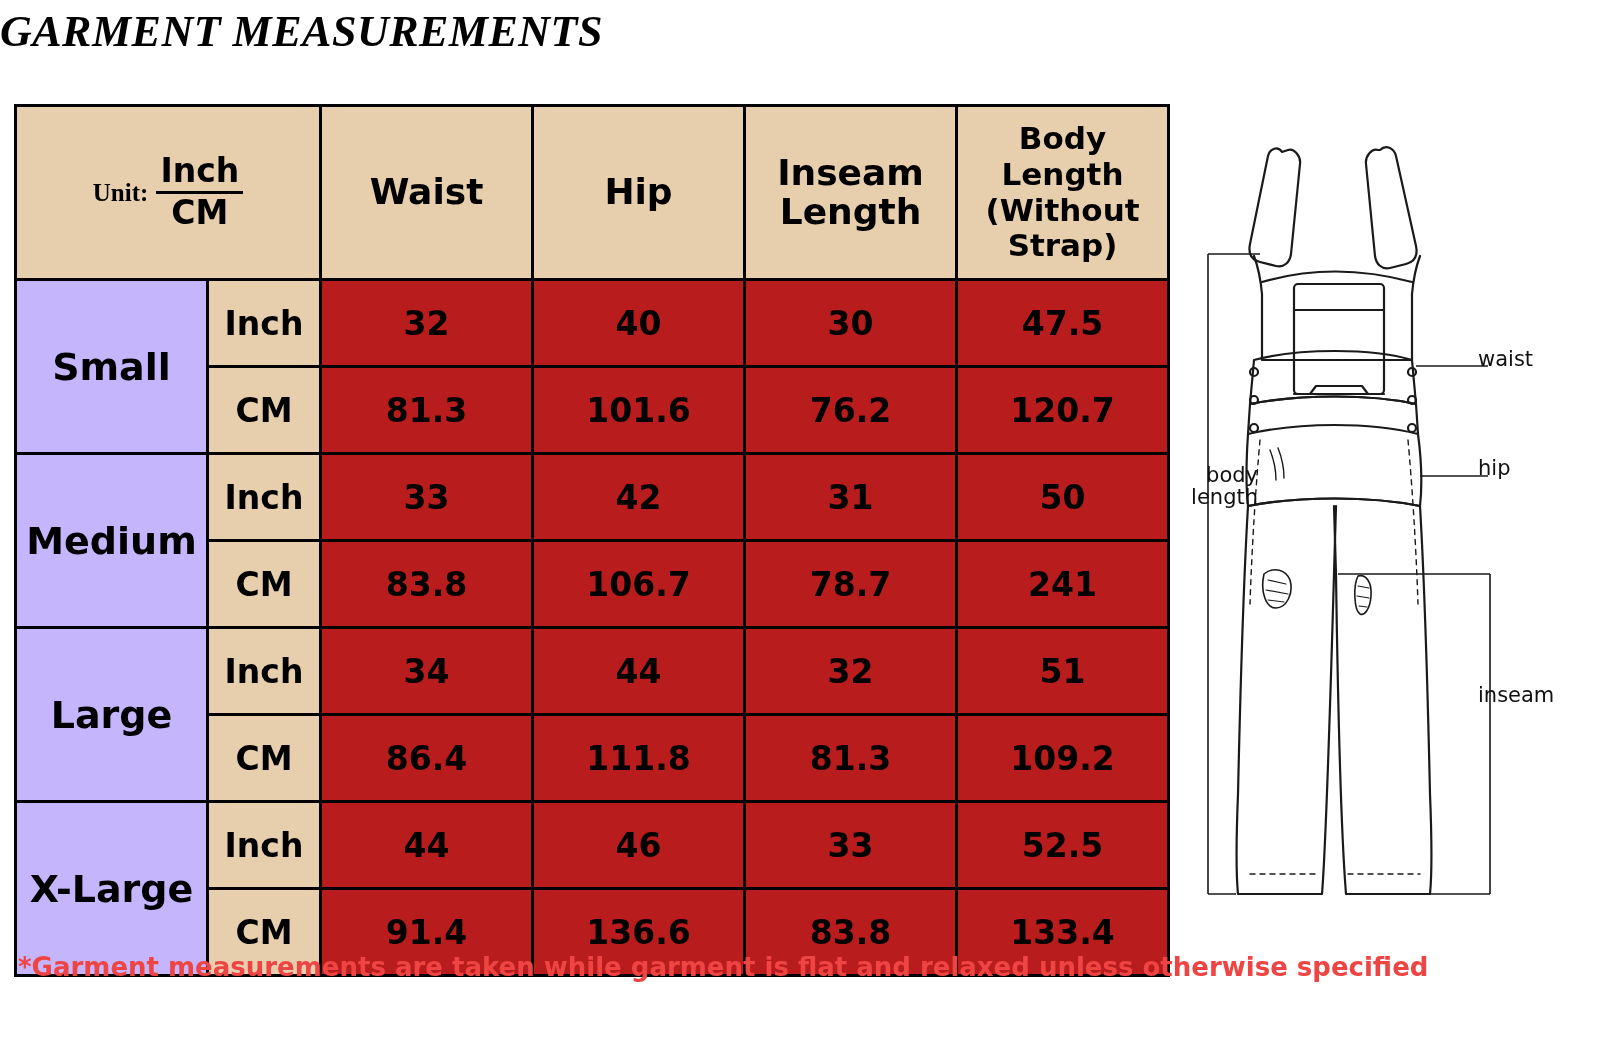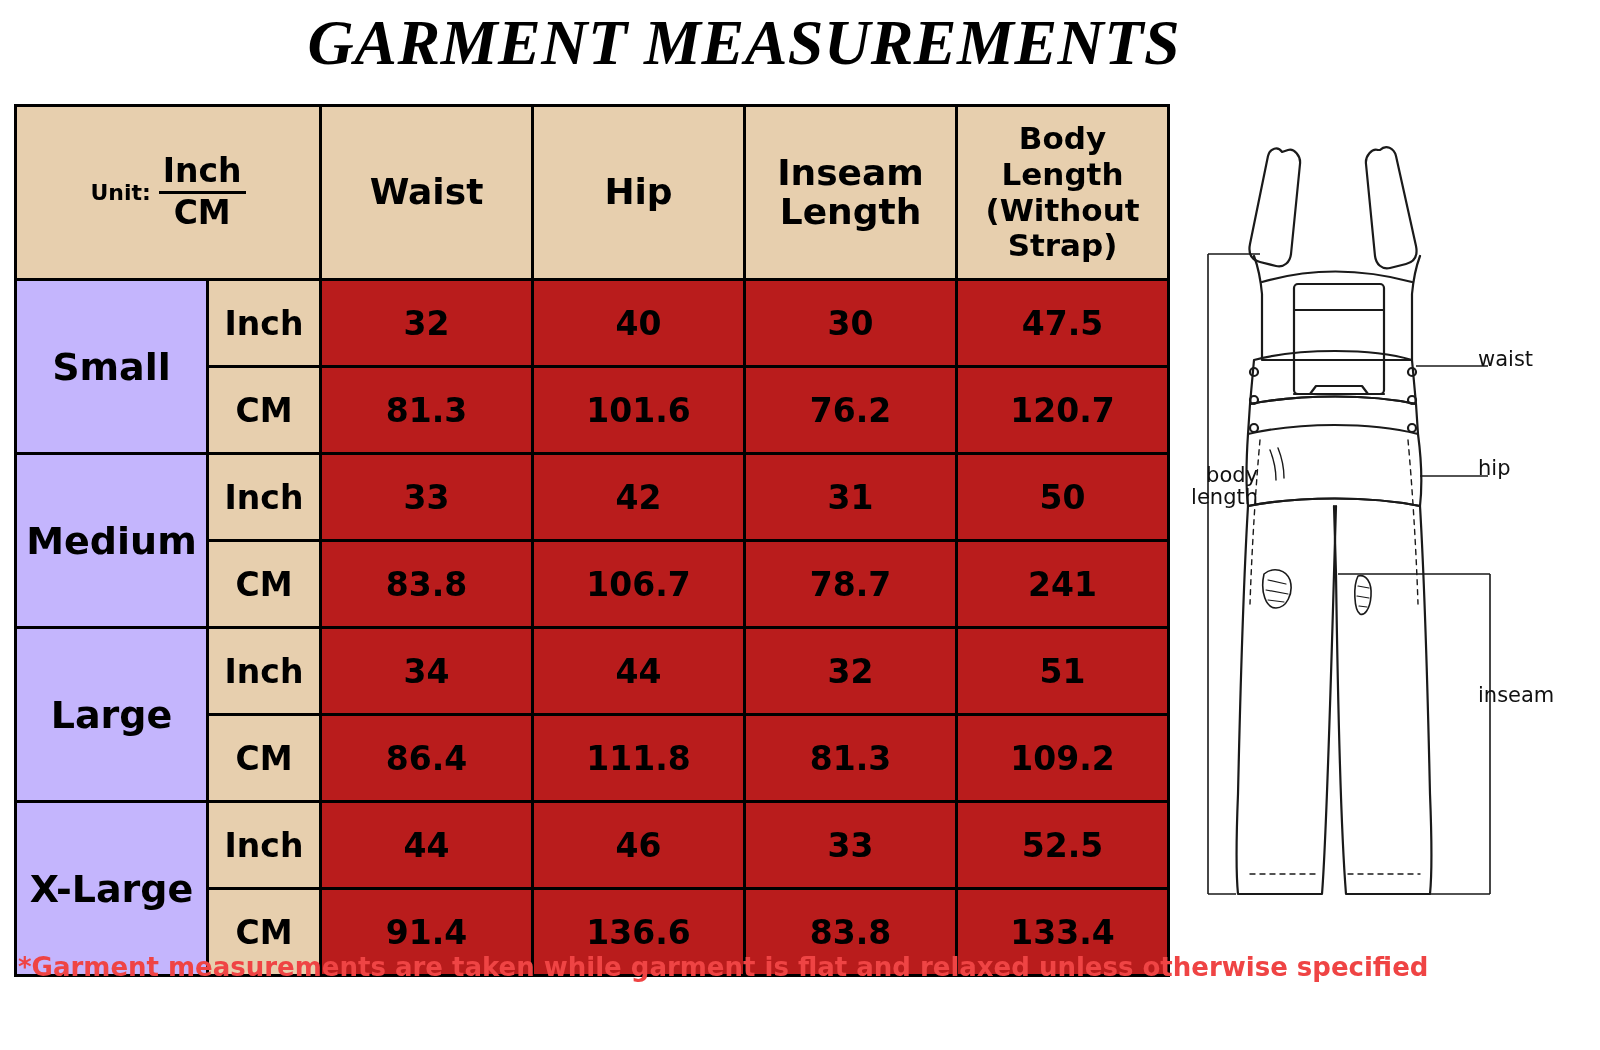--- a/index.html
+++ b/index.html
@@ -20,25 +20,25 @@
     width: 1600px;
     height: 1050px;
   }
 
   
   .title {
     position: absolute;
     left: 0;
     top: 6px;
     width: 1180px;
-    text-align: right;
+    text-align: left;
     font-family: "Liberation Serif", serif;
     font-style: italic;
     font-weight: 700;
-    font-size: 64px;
+    font-size: 44px;
     letter-spacing: 0.5px;
     color: #000000;
     white-space: nowrap;
   }
 
   
   .table-wrap {
     position: absolute;
     left: 14px;
     top: 104px;
@@ -80,21 +80,21 @@
     font-size: 33px;
     padding: 0;
   }
   .unit-inner {
     display: flex;
     align-items: center;
     justify-content: center;
     gap: 8px;
     height: 100%;
   }
-  .unit-label { font-size: 22px; font-weight: 700; }
+  .unit-label { font-size: 25px; font-weight: 700; font-family: Liberation Serif, serif; }
   .unit-frac {
     display: flex;
     flex-direction: column;
     align-items: center;
     line-height: 1.05;
   }
   .unit-frac .num {
     font-size: 33px;
     font-weight: 700;
     padding: 0 4px 2px 4px;

